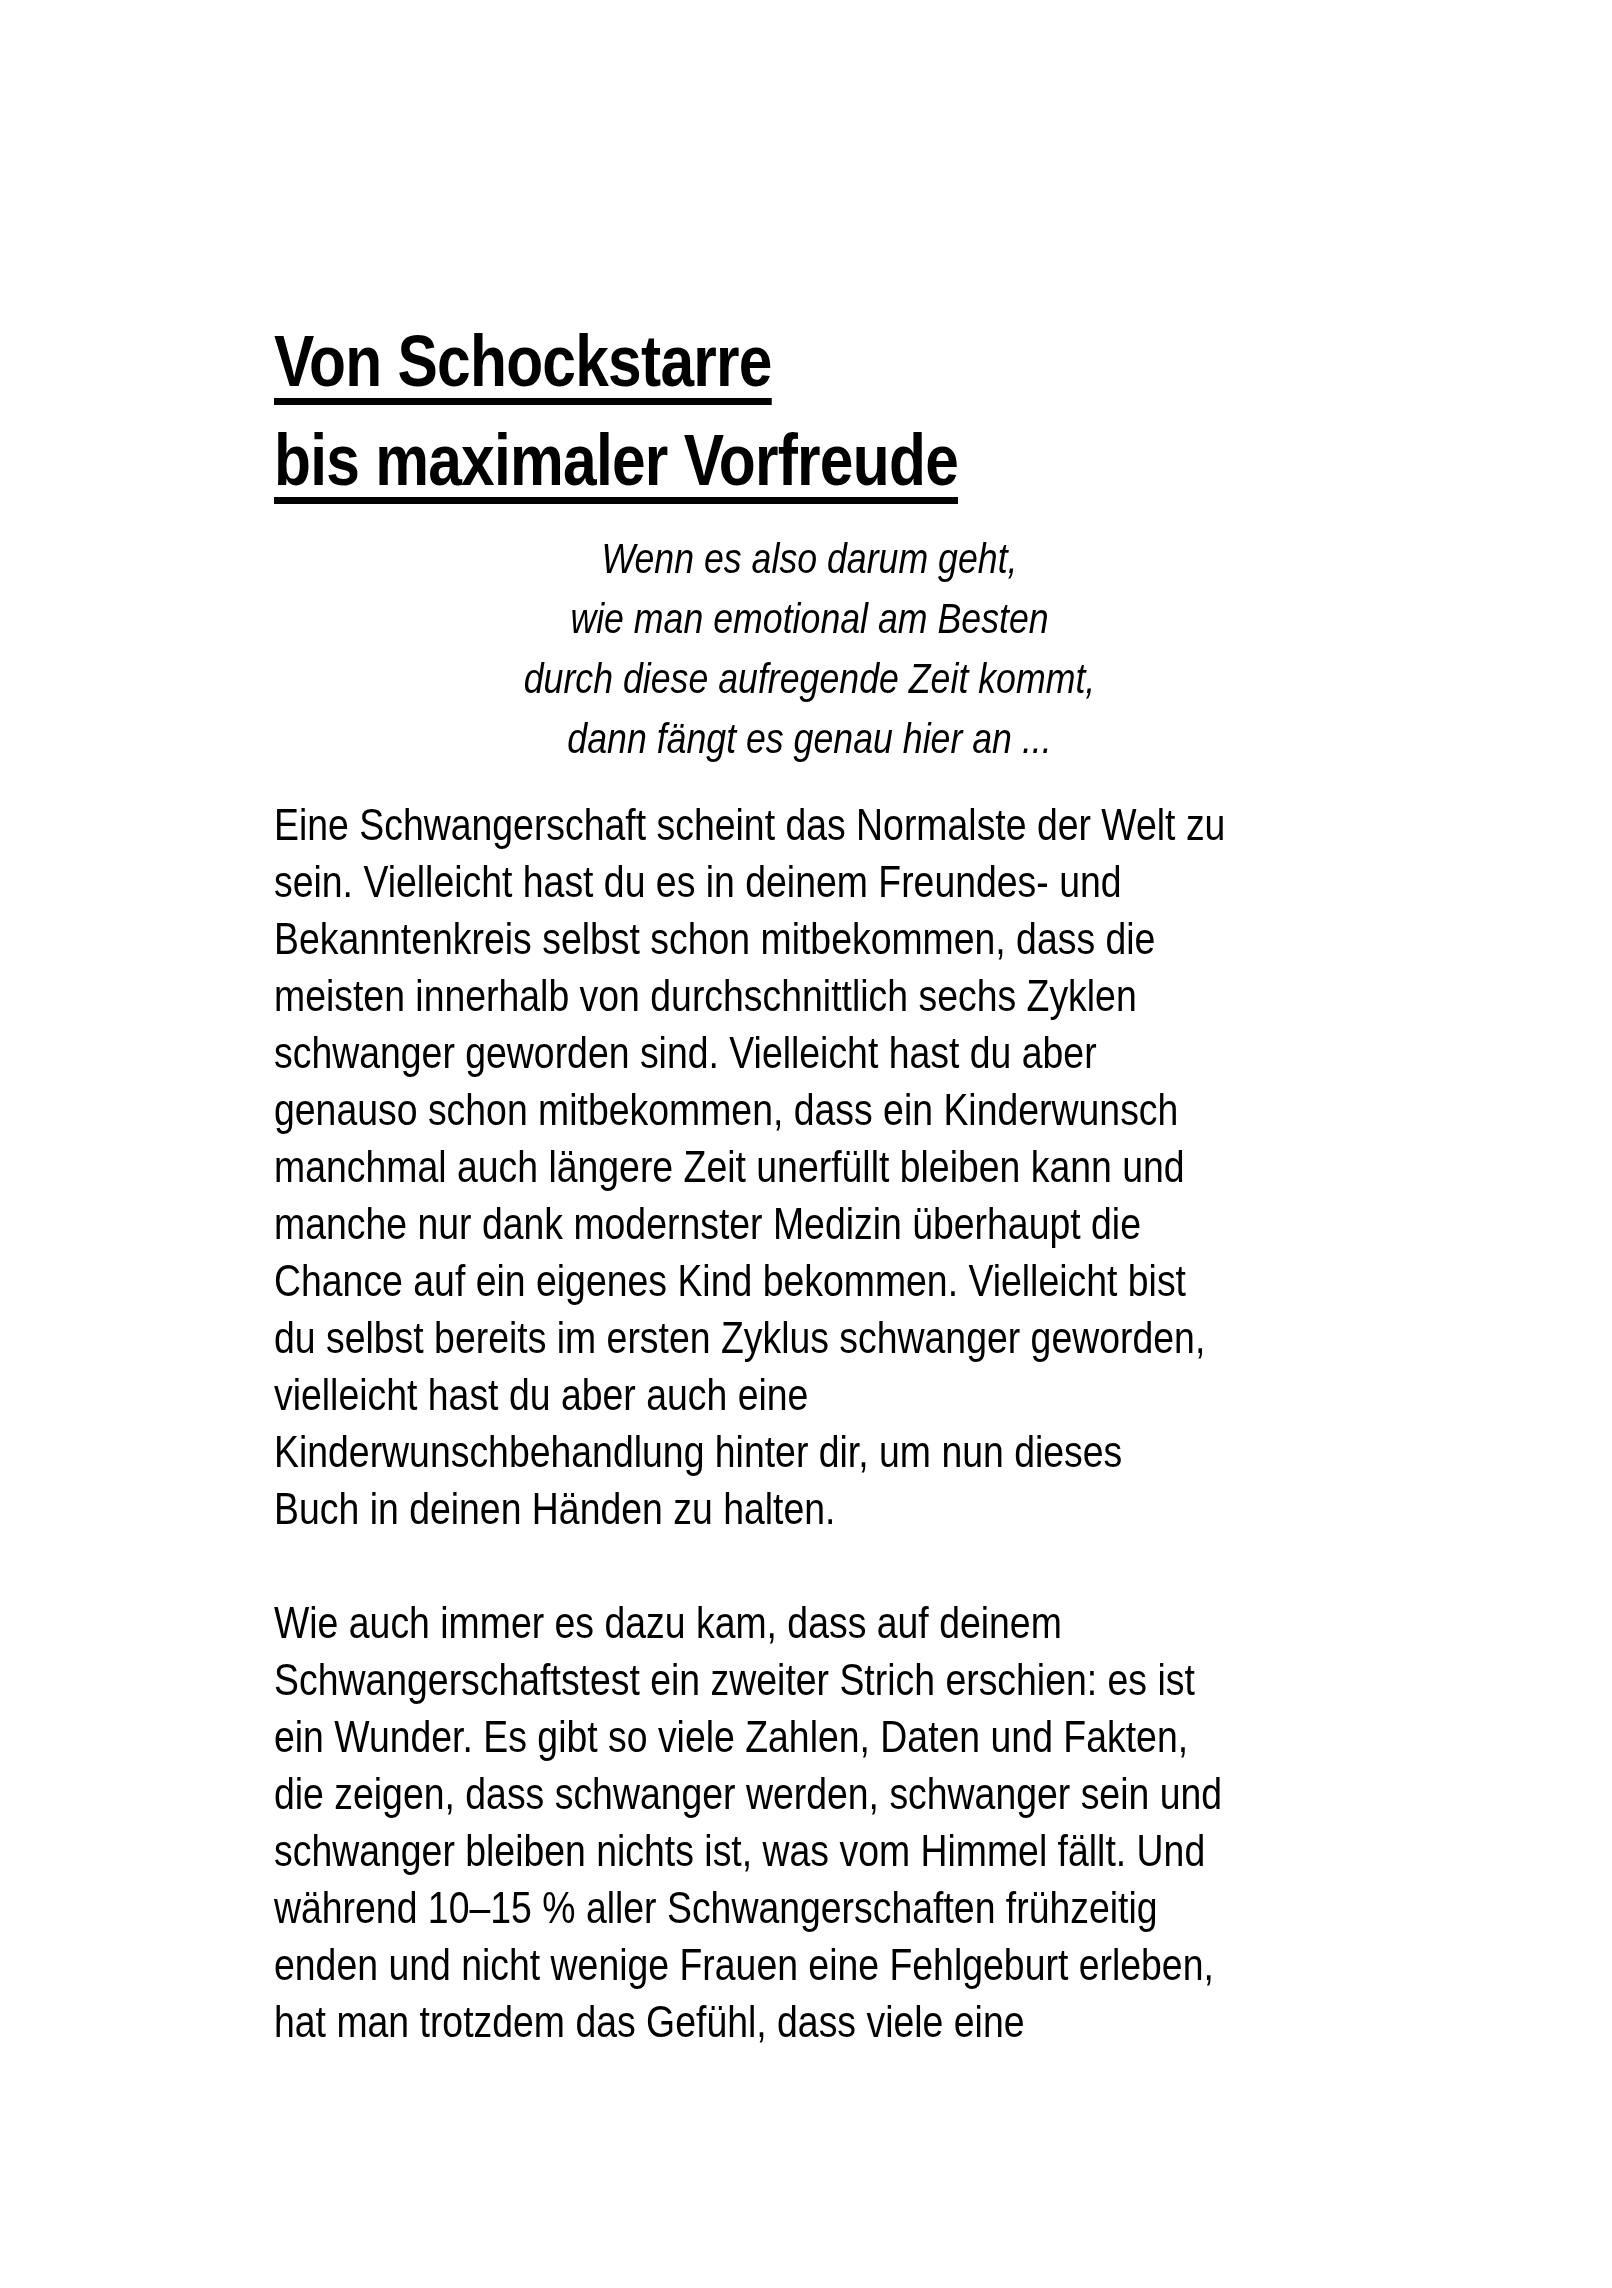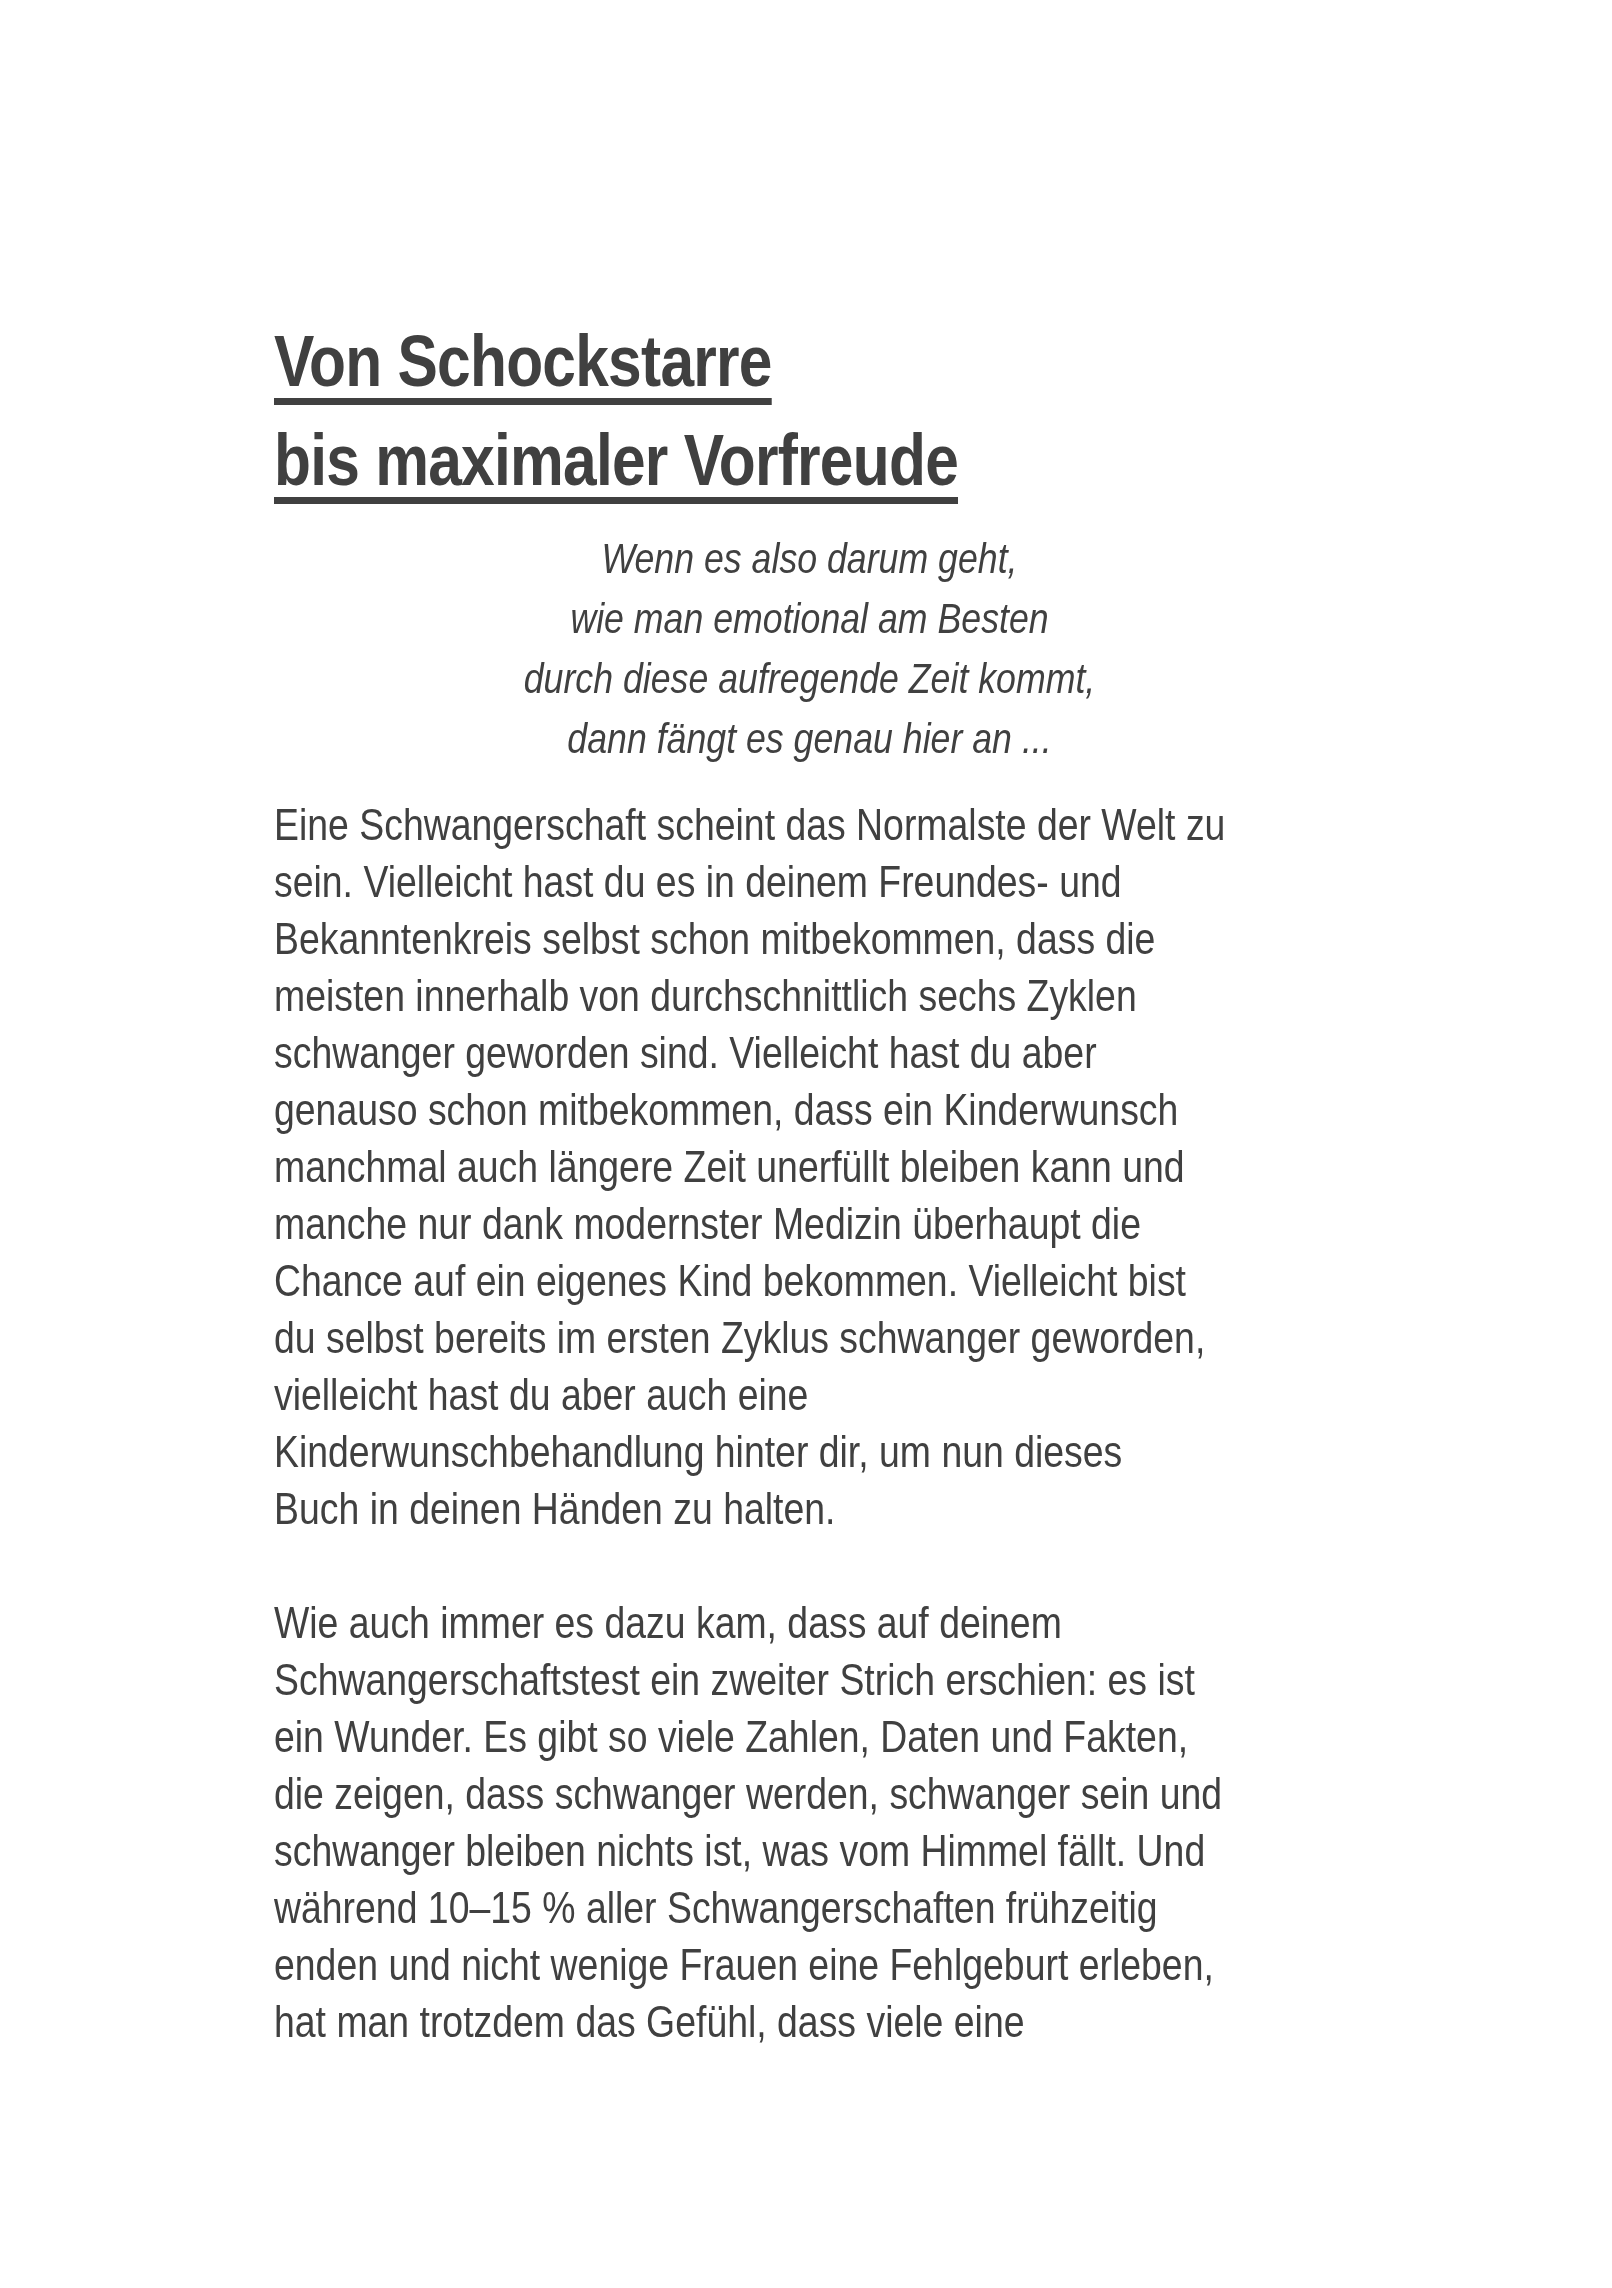--- a/index.html
+++ b/index.html
@@ -5,21 +5,21 @@
   html, body {
     margin: 0;
     padding: 0;
     background: #ffffff;
   }
   .page {
     position: relative;
     width: 1612px;
     height: 2289px;
     background: #ffffff;
-    color: #404040;
+    color: #000000;
     font-family: "Liberation Sans", sans-serif;
     overflow: hidden;
   }
   .title {
     position: absolute;
     left: 274px;
     top: 264px;
     font-size: 72px;
     font-weight: bold;
     line-height: 99px;

